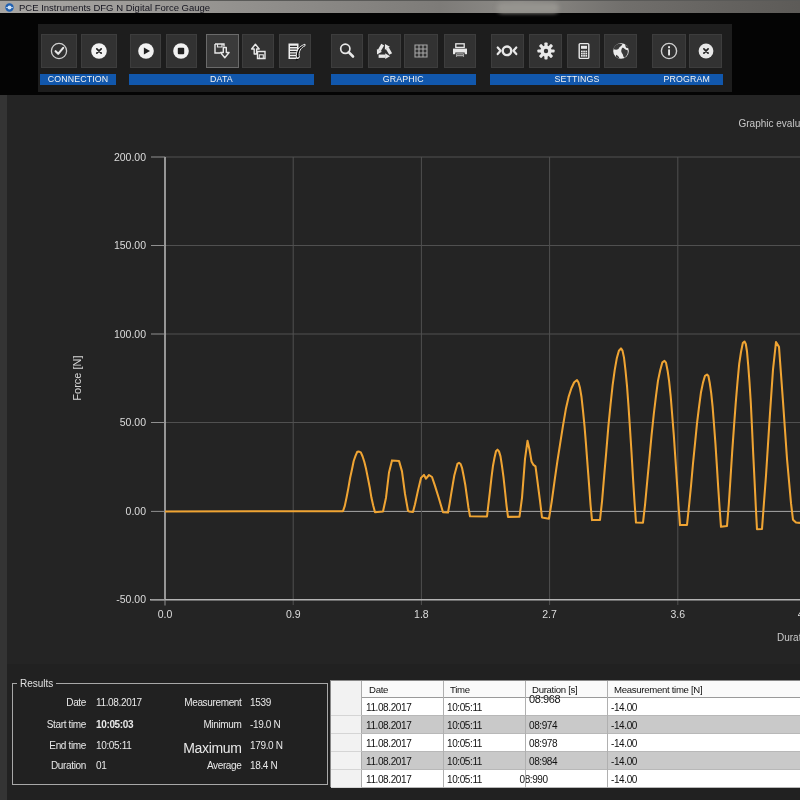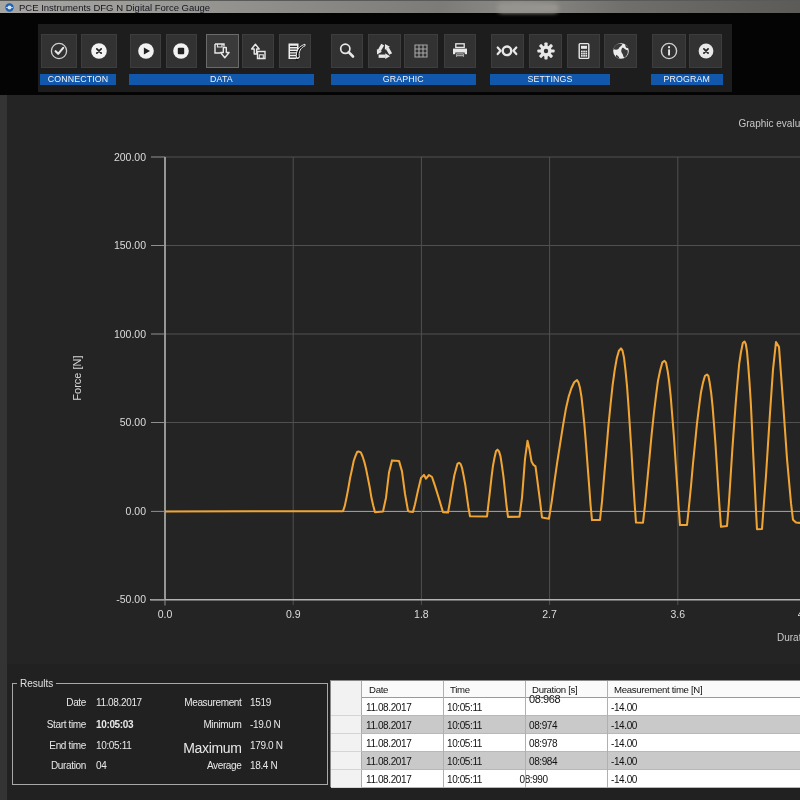--- a/index.html
+++ b/index.html
@@ -150,21 +150,21 @@
     </div>
     <div style="position:absolute;left:651px;top:9.5px;width:33px;height:34.5px;background:#323232;border:1px solid #3d3d3d;box-sizing:border-box;display:flex;align-items:center;justify-content:center;">
       <svg width="22" height="22" viewBox="0 0 22 22">
         <circle cx="11" cy="11" r="7.4" fill="#e8e8e8"></circle>
         <path d="M8.9 8.9 L13.1 13.1 M13.1 8.9 L8.9 13.1" stroke="#222" stroke-width="1.7" stroke-linecap="round"></path>
       </svg>
     </div>
     <div style="position:absolute;left:2px;top:50px;width:76px;height:10.5px;background:#1157ac;color:#f2f2f2;font-size:8.8px;line-height:10.5px;text-align:center;letter-spacing:0.15px;">CONNECTION</div>
     <div style="position:absolute;left:91px;top:50px;width:185px;height:10.5px;background:#1157ac;color:#f2f2f2;font-size:8.8px;line-height:10.5px;text-align:center;letter-spacing:0.15px;">DATA</div>
     <div style="position:absolute;left:292.5px;top:50px;width:145.5px;height:10.5px;background:#1157ac;color:#f2f2f2;font-size:8.8px;line-height:10.5px;text-align:center;letter-spacing:0.15px;">GRAPHIC</div>
-    <div style="position:absolute;left:452px;top:50px;width:120px;height:10.5px;background:#1157ac;color:#f2f2f2;font-size:8.8px;line-height:10.5px;text-align:center;letter-spacing:0.15px;">SETTINGS</div>
+    <div style="position:absolute;left:452px;top:50px;width:174px;height:10.5px;background:#1157ac;color:#f2f2f2;font-size:8.8px;line-height:10.5px;text-align:center;letter-spacing:0.15px;">SETTINGS</div>
     <div style="position:absolute;left:612.5px;top:50px;width:72.5px;height:10.5px;background:#1157ac;color:#f2f2f2;font-size:8.8px;line-height:10.5px;text-align:center;letter-spacing:0.15px;">PROGRAM</div>
   </div>
 <div style="position:absolute;left:0px;top:95px;width:800px;height:569px;background:#242424;"></div>
 <div style="position:absolute;left:0px;top:664px;width:800px;height:136px;background:#212121;"></div>
 <div style="position:absolute;left:0px;top:95px;width:6.5px;height:705px;background:#343434;"></div>
 <svg width="800" height="571" viewBox="0 95 800 571" style="position:absolute;left:0;top:95px">
 <line x1="165" y1="245.5" x2="800" y2="245.5" stroke="#505050" stroke-width="1"></line>
     <line x1="165" y1="334" x2="800" y2="334" stroke="#505050" stroke-width="1"></line>
     <line x1="165" y1="422.5" x2="800" y2="422.5" stroke="#505050" stroke-width="1"></line>
     <line x1="165" y1="511.4" x2="800" y2="511.4" stroke="#a8a8a8" stroke-width="1"></line>
@@ -201,23 +201,23 @@
 </svg>
 <div style="position:absolute;left:11.5px;top:683px;width:316px;height:102px;border:1px solid #a8a8a8;box-sizing:border-box;"></div>
 <div style="position:absolute;left:17px;top:677.5px;background:#212121;padding:0 3px;font-size:10px;color:#e0e0e0;">Results</div>
 <div style="position:absolute;left:0px;top:697px;width:86px;text-align:right;font-size:10px;letter-spacing:-0.35px;color:#e8e8e8;">Date</div>
 <div style="position:absolute;left:96px;top:697px;font-size:10px;letter-spacing:-0.35px;color:#e8e8e8;">11.08.2017</div>
 <div style="position:absolute;left:0px;top:718.5px;width:86px;text-align:right;font-size:10px;letter-spacing:-0.35px;color:#e8e8e8;">Start time</div>
 <div style="position:absolute;left:96px;top:718.5px;font-size:10px;letter-spacing:-0.35px;color:#e8e8e8;font-weight:bold;">10:05:03</div>
 <div style="position:absolute;left:0px;top:739.5px;width:86px;text-align:right;font-size:10px;letter-spacing:-0.35px;color:#e8e8e8;">End time</div>
 <div style="position:absolute;left:96px;top:739.5px;font-size:10px;letter-spacing:-0.35px;color:#e8e8e8;">10:05:11</div>
 <div style="position:absolute;left:0px;top:760px;width:86px;text-align:right;font-size:10px;letter-spacing:-0.35px;color:#e8e8e8;">Duration</div>
-<div style="position:absolute;left:96px;top:760px;font-size:10px;letter-spacing:-0.35px;color:#e8e8e8;">04</div>
+<div style="position:absolute;left:96px;top:760px;font-size:10px;letter-spacing:-0.35px;color:#e8e8e8;">01</div>
 <div style="position:absolute;left:141.5px;top:697px;width:100px;text-align:right;font-size:10px;letter-spacing:-0.35px;color:#e8e8e8;">Measurement</div>
-<div style="position:absolute;left:250px;top:697px;font-size:10px;letter-spacing:-0.35px;color:#e8e8e8;">1519</div>
+<div style="position:absolute;left:250px;top:697px;font-size:10px;letter-spacing:-0.35px;color:#e8e8e8;">1539</div>
 <div style="position:absolute;left:141.5px;top:718.5px;width:100px;text-align:right;font-size:10px;letter-spacing:-0.35px;color:#e8e8e8;">Minimum</div>
 <div style="position:absolute;left:250px;top:718.5px;font-size:10px;letter-spacing:-0.35px;color:#e8e8e8;">-19.0 N</div>
 <div style="position:absolute;left:141.5px;top:739.5px;width:100px;text-align:right;font-size:14px;letter-spacing:-0.35px;color:#e8e8e8;">Maximum</div>
 <div style="position:absolute;left:250px;top:739.5px;font-size:10px;letter-spacing:-0.35px;color:#e8e8e8;">179.0 N</div>
 <div style="position:absolute;left:141.5px;top:760px;width:100px;text-align:right;font-size:10px;letter-spacing:-0.35px;color:#e8e8e8;">Average</div>
 <div style="position:absolute;left:250px;top:760px;font-size:10px;letter-spacing:-0.35px;color:#e8e8e8;">18.4 N</div>
 <div style="position:absolute;left:329.5px;top:680px;width:470.5px;height:107px;background:#fff;border-top:1px solid #888;border-left:1px solid #888;box-sizing:border-box;">
     <div style="position:absolute;left:0;top:0;width:100%;height:17px;background:#fafafa;border-bottom:1px solid #9a9a9a;box-sizing:border-box;"></div>
     <div style="position:absolute;left:38.5px;top:2.5px;font-size:9.6px;letter-spacing:-0.3px;color:#111;">Date</div>
     <div style="position:absolute;left:119.5px;top:2.5px;font-size:9.6px;letter-spacing:-0.3px;color:#111;">Time</div>

